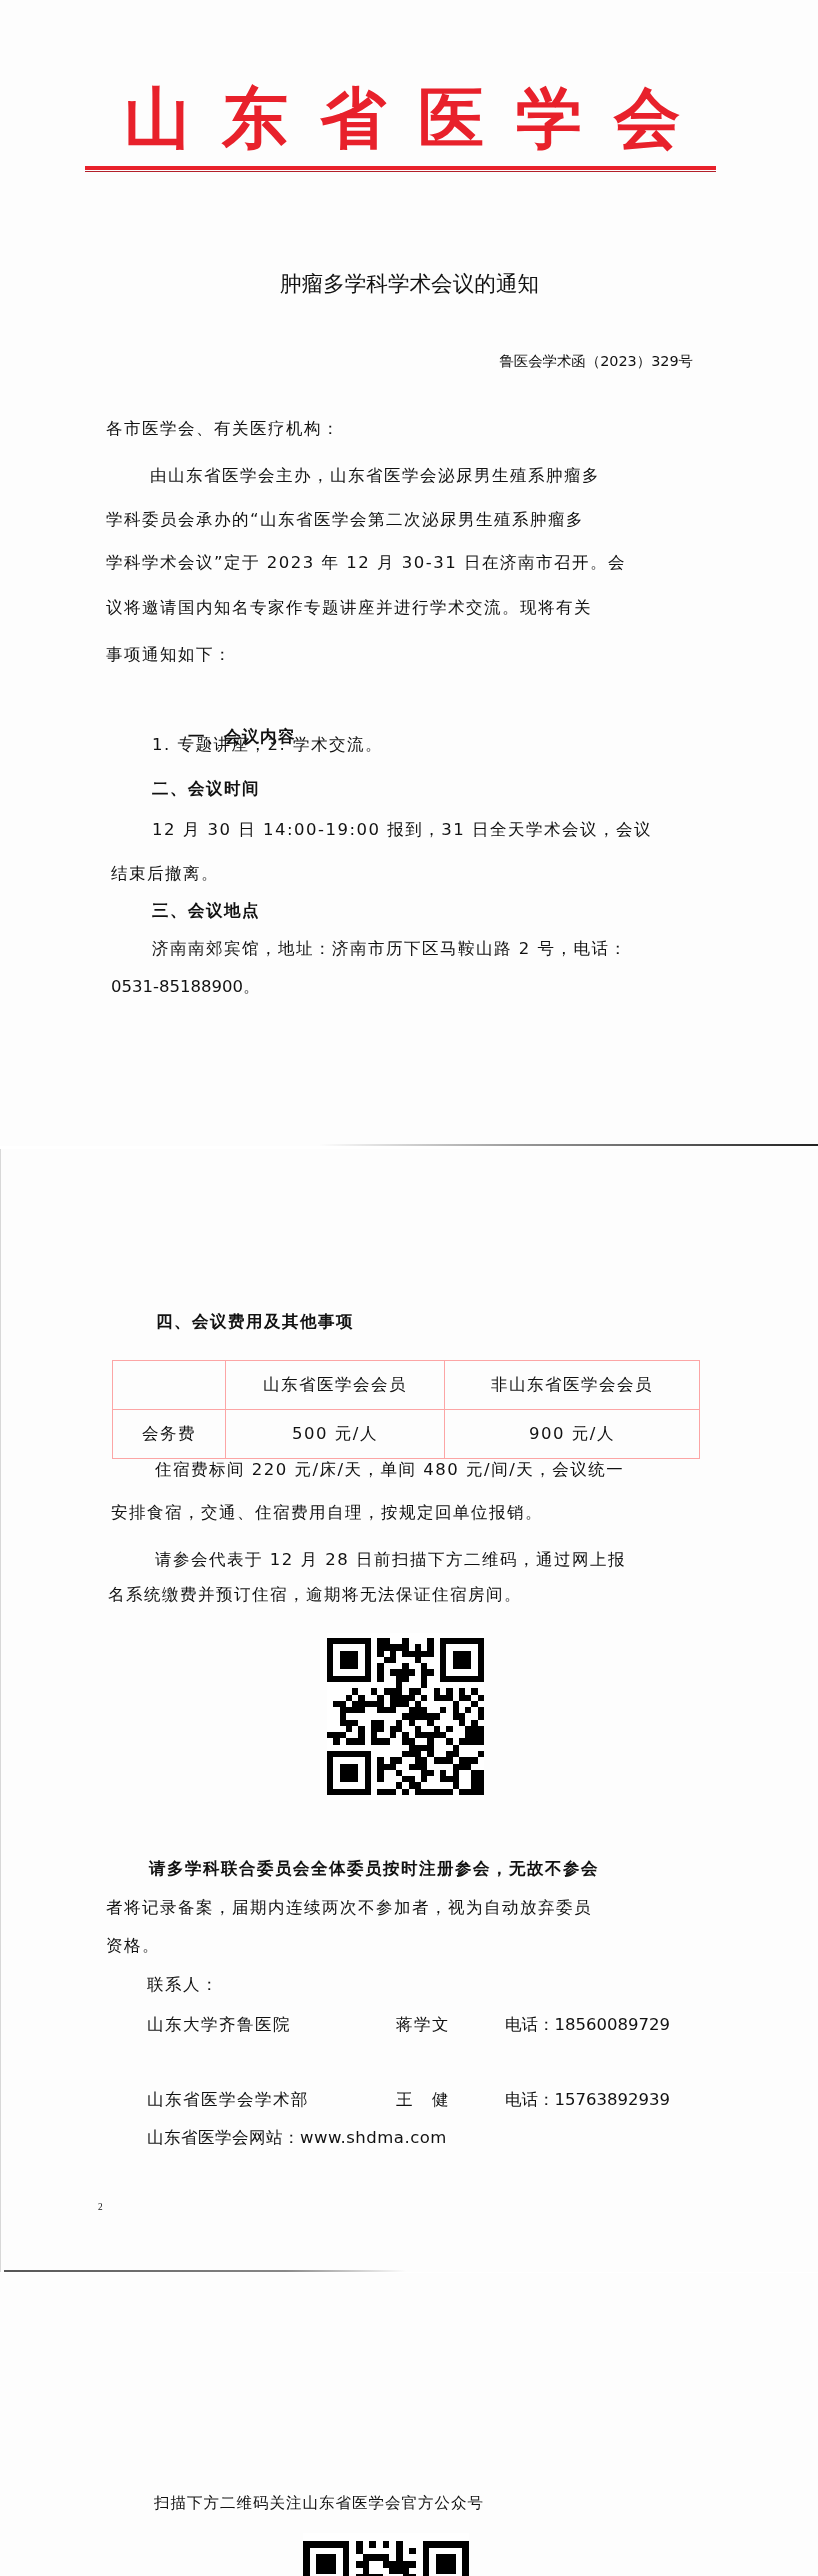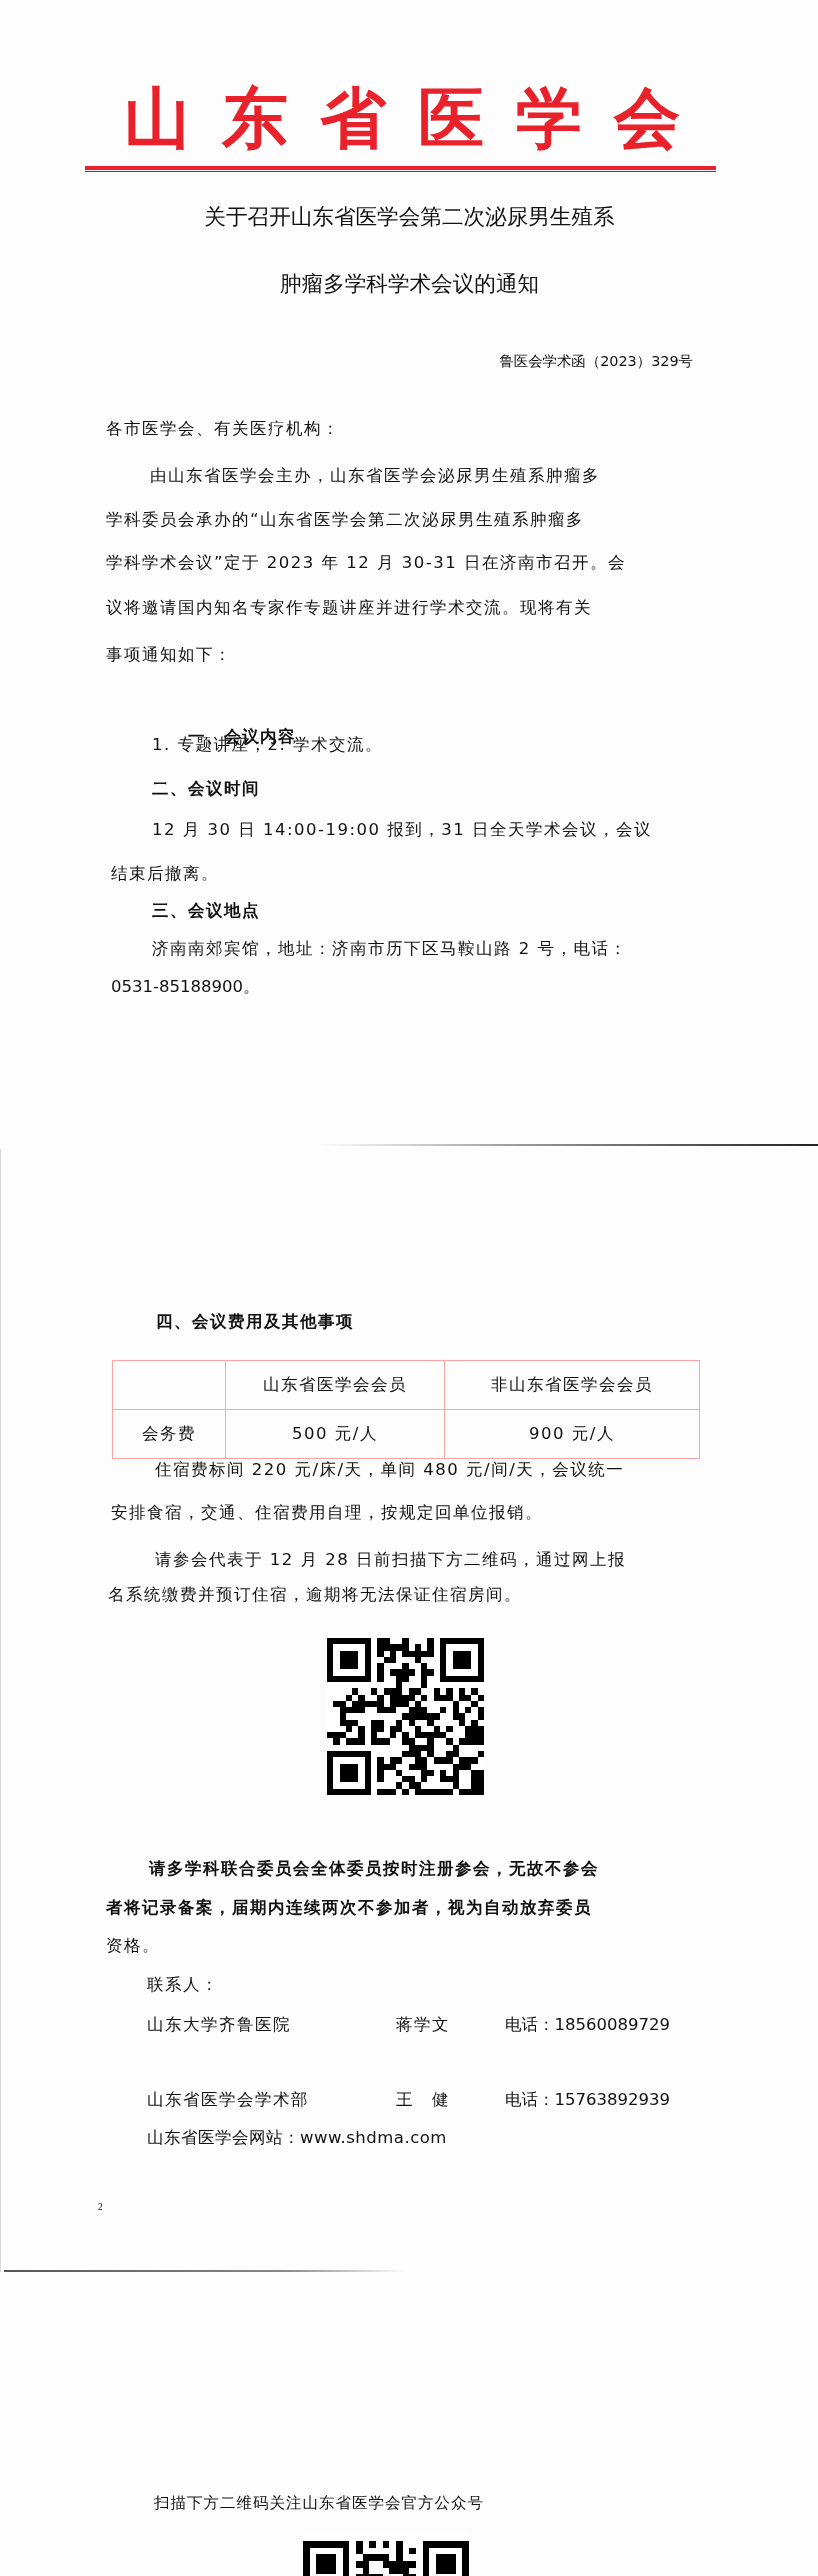--- a/index.html
+++ b/index.html
@@ -32,21 +32,20 @@
     <span>山</span>
     <span>东</span>
     <span>省</span>
     <span>医</span>
     <span>学</span>
     <span>会</span>
   </div>
   <div class="abs rule-thick" id="rule-thick" style="background: rgb(232, 33, 43);"></div>
   <div class="abs rule-thin" id="rule-thin" style="background: rgb(179, 32, 42);"></div>
 
-  <div class="abs doc-title" style="top:202px;">关于召开山东省医学会第二次泌尿男生殖系</div>
   <div class="abs doc-title" style="top:230px;margin-top:39px;">肿瘤多学科学术会议的通知</div>
 
   <div class="abs body-text" style="right:126px; top:353px; font-size:14.4px; letter-spacing:0;">鲁医会学术函（2023）329号</div>
 
   <div class="abs body-text" style="left:106px; top:421px;font-family:Liberation Serif, serif;">各市医学会、有关医疗机构：</div>
 
   <div class="abs body-text" style="left:150px; top:468px;">由山东省医学会主办，山东省医学会泌尿男生殖系肿瘤多</div>
   <div class="abs body-text" style="left:106px; top:512px;">学科委员会承办的“山东省医学会第二次泌尿男生殖系肿瘤多</div>
   <div class="abs body-text" style="left:106px; top:555px;">学科学术会议”定于 2023 年 12 月 30-31 日在济南市召开。会</div>
   <div class="abs body-text" style="left:106px; top:600px;">议将邀请国内知名专家作专题讲座并进行学术交流。现将有关</div>
@@ -407,21 +406,21 @@
     <rect x="24" y="15" width="1" height="1" fill="#000"></rect>
     <rect x="24" y="16" width="1" height="1" fill="#000"></rect>
     <rect x="24" y="18" width="1" height="1" fill="#000"></rect>
     <rect x="24" y="21" width="1" height="1" fill="#000"></rect>
     <rect x="24" y="22" width="1" height="1" fill="#000"></rect>
     <rect x="24" y="23" width="1" height="1" fill="#000"></rect>
     <rect x="24" y="24" width="1" height="1" fill="#000"></rect>
   </svg>
 
 <div class="abs body-text" style="left:149px; top:1861px; font-weight:bold;">请多学科联合委员会全体委员按时注册参会，无故不参会</div>
-<div class="abs body-text" style="left:106px; top:1900px; font-weight:bold;">者将记录备案，届期内连续两次不参加者，视为自动放弃委员</div>
+<div class="abs body-text" style="left:106px; top:1900px; font-weight:normal;">者将记录备案，届期内连续两次不参加者，视为自动放弃委员</div>
 <div class="abs body-text" style="left:106px; top:1938px; font-weight:normal;">资格。</div>
 
 <div class="abs body-text" style="left:147px; top:1977px;">联系人：</div>
 
 <div class="abs body-text" style="left:147px; top:2017px;">山东大学齐鲁医院</div>
 <div class="abs body-text" style="left:396px; top:2017px;">蒋学文</div>
 <div class="abs body-text" style="left:505px; top:2017px; letter-spacing:0;">电话：18560089729</div>
 
 <div class="abs body-text" style="left:147px; top:2092px;">山东省医学会学术部</div>
 <div class="abs body-text" style="left:396px; top:2092px;">王　健</div>

